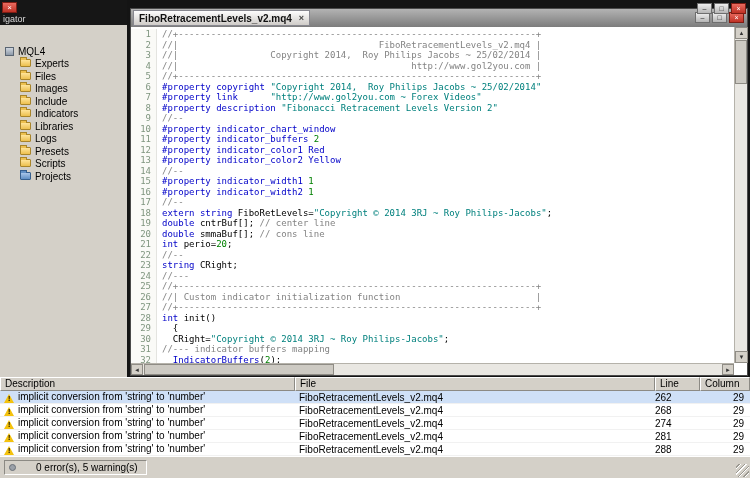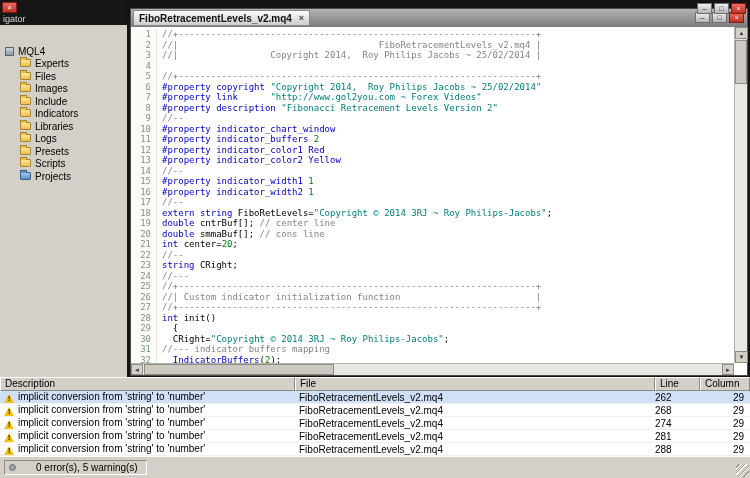--- a/index.html
+++ b/index.html
@@ -162,38 +162,38 @@
       <div class="win-btn">–</div>
       <div class="win-btn">□</div>
       <div class="win-btn close">×</div>
     </div>
   </div>
 
   <div class="code-area" id="code-lines">
       <div class="code-line"><span class="gutter">1</span><span class="code-text"><span class="tk-c">//+------------------------------------------------------------------+</span></span></div>
       <div class="code-line"><span class="gutter">2</span><span class="code-text"><span class="tk-c">//|                                     FiboRetracementLevels_v2.mq4 |</span></span></div>
       <div class="code-line"><span class="gutter">3</span><span class="code-text"><span class="tk-c">//|                 Copyright 2014,  Roy Philips Jacobs ~ 25/02/2014 |</span></span></div>
-      <div class="code-line"><span class="gutter">4</span></div>
+      <div class="code-line"><span class="gutter">4</span><span class="code-text"><span class="tk-c">//|                                           http://www.gol2you.com |</span></span></div>
       <div class="code-line"><span class="gutter">5</span><span class="code-text"><span class="tk-c">//+------------------------------------------------------------------+</span></span></div>
       <div class="code-line"><span class="gutter">6</span><span class="code-text"><span class="tk-k">#property copyright </span><span class="tk-s">"Copyright 2014,  Roy Philips Jacobs ~ 25/02/2014"</span></span></div>
       <div class="code-line"><span class="gutter">7</span><span class="code-text"><span class="tk-k">#property link</span><span class="tk-p">      </span><span class="tk-s">"http://www.gol2you.com ~ Forex Videos"</span></span></div>
       <div class="code-line"><span class="gutter">8</span><span class="code-text"><span class="tk-k">#property description </span><span class="tk-s">"Fibonacci Retracement Levels Version 2"</span></span></div>
       <div class="code-line"><span class="gutter">9</span><span class="code-text"><span class="tk-c">//--</span></span></div>
       <div class="code-line"><span class="gutter">10</span><span class="code-text"><span class="tk-k">#property indicator_chart_window</span></span></div>
       <div class="code-line"><span class="gutter">11</span><span class="code-text"><span class="tk-k">#property indicator_buffers </span><span class="tk-n">2</span></span></div>
       <div class="code-line"><span class="gutter">12</span><span class="code-text"><span class="tk-k">#property indicator_color1 Red</span></span></div>
       <div class="code-line"><span class="gutter">13</span><span class="code-text"><span class="tk-k">#property indicator_color2 Yellow</span></span></div>
       <div class="code-line"><span class="gutter">14</span><span class="code-text"><span class="tk-c">//--</span></span></div>
       <div class="code-line"><span class="gutter">15</span><span class="code-text"><span class="tk-k">#property indicator_width1 </span><span class="tk-n">1</span></span></div>
       <div class="code-line"><span class="gutter">16</span><span class="code-text"><span class="tk-k">#property indicator_width2 </span><span class="tk-n">1</span></span></div>
       <div class="code-line"><span class="gutter">17</span><span class="code-text"><span class="tk-c">//--</span></span></div>
       <div class="code-line"><span class="gutter">18</span><span class="code-text"><span class="tk-k">extern string </span><span class="tk-p">FiboRetLevels=</span><span class="tk-s">"Copyright © 2014 3RJ ~ Roy Philips-Jacobs"</span><span class="tk-p">;</span></span></div>
       <div class="code-line"><span class="gutter">19</span><span class="code-text"><span class="tk-k">double </span><span class="tk-p">cntrBuf[]; </span><span class="tk-c">// center line</span></span></div>
       <div class="code-line"><span class="gutter">20</span><span class="code-text"><span class="tk-k">double </span><span class="tk-p">smmaBuf[]; </span><span class="tk-c">// cons line</span></span></div>
-      <div class="code-line"><span class="gutter">21</span><span class="code-text"><span class="tk-k">int </span><span class="tk-p">center=</span><span class="tk-n">20</span><span class="tk-p">;</span></span></div>
+      <div class="code-line"><span class="gutter">21</span><span class="code-text"><span class="tk-k">int </span><span class="tk-p">perio=</span><span class="tk-n">20</span><span class="tk-p">;</span></span></div>
       <div class="code-line"><span class="gutter">22</span><span class="code-text"><span class="tk-c">//--</span></span></div>
       <div class="code-line"><span class="gutter">23</span><span class="code-text"><span class="tk-k">string </span><span class="tk-p">CRight;</span></span></div>
       <div class="code-line"><span class="gutter">24</span><span class="code-text"><span class="tk-c">//---</span></span></div>
       <div class="code-line"><span class="gutter">25</span><span class="code-text"><span class="tk-c">//+------------------------------------------------------------------+</span></span></div>
       <div class="code-line"><span class="gutter">26</span><span class="code-text"><span class="tk-c">//| Custom indicator initialization function                         |</span></span></div>
       <div class="code-line"><span class="gutter">27</span><span class="code-text"><span class="tk-c">//+------------------------------------------------------------------+</span></span></div>
       <div class="code-line"><span class="gutter">28</span><span class="code-text"><span class="tk-k">int </span><span class="tk-p">init()</span></span></div>
       <div class="code-line"><span class="gutter">29</span><span class="code-text"><span class="tk-p">  {</span></span></div>
       <div class="code-line"><span class="gutter">30</span><span class="code-text"><span class="tk-p">  CRight=</span><span class="tk-s">"Copyright © 2014 3RJ ~ Roy Philips-Jacobs"</span><span class="tk-p">;</span></span></div>
       <div class="code-line"><span class="gutter">31</span><span class="code-text"><span class="tk-c">//--- indicator buffers mapping</span></span></div>

